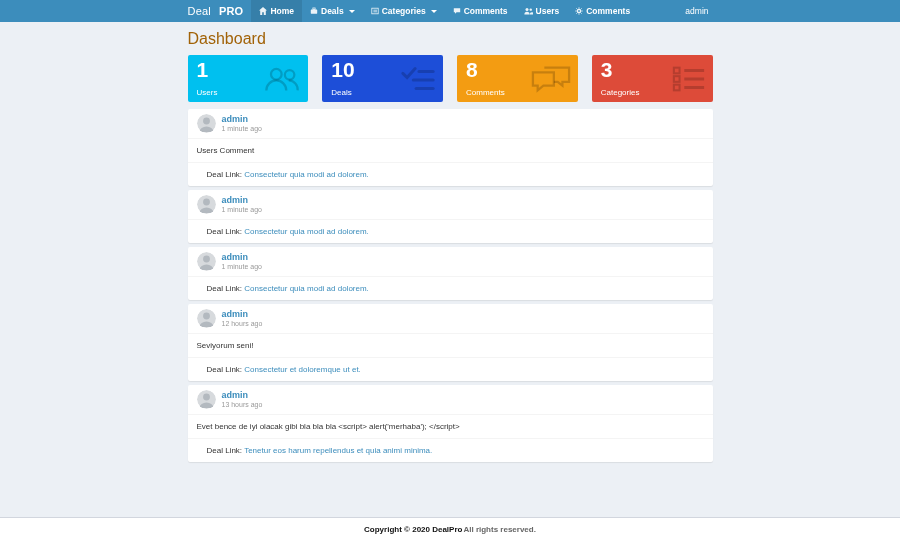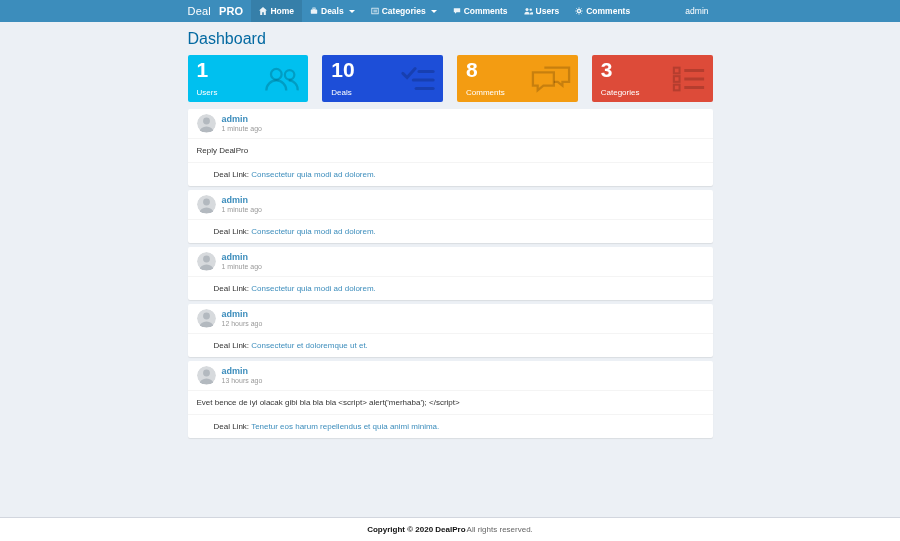--- a/index.html
+++ b/index.html
@@ -36,21 +36,21 @@
     border-left: 3px solid transparent; border-right: 3px solid transparent;
     border-top: 3px solid #fff;
   }
   .nav-user {
     margin-left: auto; display: flex; align-items: center;
     color: #fff; text-decoration: none; font-size: 8.5px; padding: 0 4px;
   }
 
   
   .content { flex: 1 1 auto; padding-top: 6px; overflow: hidden; }
-  h1.page-title { font-size: 16px; font-weight: 400; color: #0369a1; margin: 2px 0 7px; }
+  h1.page-title { font-size: 16px; font-weight: 400; color: #a16207; margin: 2px 0 7px; }
 
   .stats-row { display: flex; gap: 14px; margin-bottom: 7px; }
   .stat-card {
     flex: 1; height: 47px; border-radius: 2px; position: relative;
     color: #fff; padding: 4px 9px; overflow: hidden;
   }
   .stat-value { font-size: 21px; font-weight: bold; line-height: 22px; }
   .stat-label { position: absolute; left: 9px; bottom: 5px; font-size: 8px; }
   .stat-icon {
     position: absolute; right: 7px; top: 50%; transform: translateY(-50%);
@@ -66,32 +66,32 @@
   .card-header { display: flex; align-items: center; gap: 6px; padding: 5px 9px; }
   .avatar { width: 19px; height: 19px; border-radius: 50%; overflow: hidden; display: block; flex: 0 0 auto; }
   .avatar svg { display: block; }
   .author { color: #3c8dbc; font-weight: bold; font-size: 9px; text-decoration: none; display: block; line-height: 10px; }
   .time { color: #999; font-size: 7px; line-height: 9px; }
   .card-body {
     border-top: 1px solid #f4f4f4; padding: 7px 9px;
     font-size: 8px; line-height: 9px; color: #333;
   }
   .card-footer {
-    border-top: 1px solid #f4f4f4; padding: 7px 26px;
+    border-top: 1px solid #f4f4f4; padding: 7px 19px;
     font-size: 8px; line-height: 9px; color: #333;
   }
   .deal-link { color: #3c8dbc; text-decoration: none; }
 
   
   .page-footer {
     flex: 0 0 auto; background: #fff; border-top: 1px solid #d2d6de;
     text-align: center; padding: 7px 0; font-size: 8px; color: #444;
   }
   .page-footer .copy { font-weight: bold; color: #111; }
-  .page-footer .rest { color: #666; margin-left: 1px; }
+  .page-footer .rest { color: #666; margin-left: 1px; font-weight: bold; }
 </style>
 </head>
 <body>
 
 <header class="navbar">
   <div class="container">
     <a class="logo" href="#">
         <span>Deal</span>
         <b>PRO</b>
       </a>
@@ -245,21 +245,21 @@
                 <circle cx="10" cy="10" r="10" fill="#d7dadd"></circle>
                 <circle cx="10" cy="7.4" r="3.6" fill="#b3b9bf"></circle>
                 <path d="M2.3 19a7.8 7 0 0115.4 0z" fill="#b3b9bf"></path>
               </svg>
             </a>
           <div>
             <a class="author" href="#">admin</a>
             <div class="time">1 minute ago</div>
           </div>
         </div>
-        <div class="card-body">Reply DealPro</div>
+        <div class="card-body">Users Comment</div>
         <div class="card-footer">
           <span>Deal Link:</span>
           <a class="deal-link" href="#">Consectetur quia modi ad dolorem.</a>
         </div>
       </article>
 
       <article class="card">
         <div class="card-header">
           <a class="avatar" href="#">
               <svg width="19" height="19" viewBox="0 0 20 20">
@@ -306,20 +306,21 @@
                 <circle cx="10" cy="10" r="10" fill="#d7dadd"></circle>
                 <circle cx="10" cy="7.4" r="3.6" fill="#b3b9bf"></circle>
                 <path d="M2.3 19a7.8 7 0 0115.4 0z" fill="#b3b9bf"></path>
               </svg>
             </a>
           <div>
             <a class="author" href="#">admin</a>
             <div class="time">12 hours ago</div>
           </div>
         </div>
+        <div class="card-body">Seviyorum seni!</div>
         <div class="card-footer">
           <span>Deal Link:</span>
           <a class="deal-link" href="#">Consectetur et doloremque ut et.</a>
         </div>
       </article>
 
       <article class="card">
         <div class="card-header">
           <a class="avatar" href="#">
               <svg width="19" height="19" viewBox="0 0 20 20">

